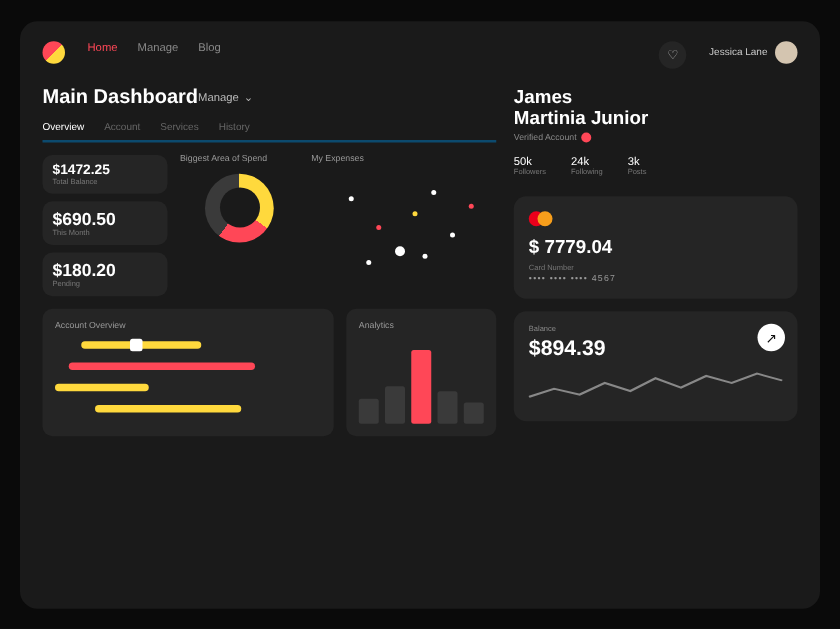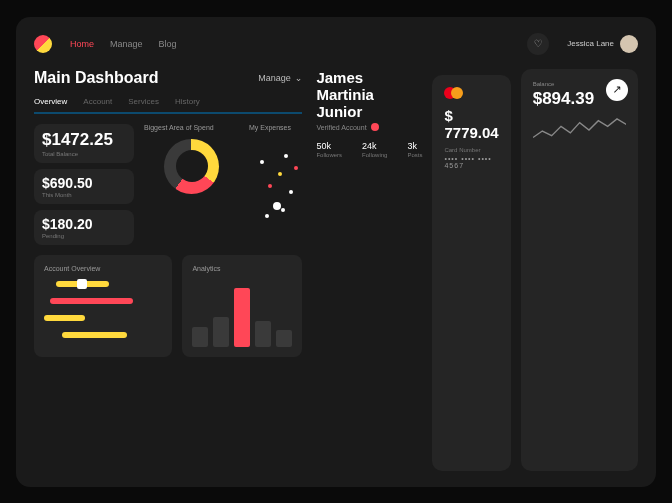--- a/index.html
+++ b/index.html
@@ -1,40 +1,40 @@
 <!DOCTYPE html>
 <html><head>
 <meta charset="utf-8">
 <style>
 *{margin:0;padding:0;box-sizing:border-box;font-family:-apple-system,BlinkMacSystemFont,'Segoe UI',sans-serif}
 body{background:#0a0a0a;display:flex;align-items:center;justify-content:center;height:503px;width:672px;overflow:hidden}
 .app{background:#1a1a1a;width:640px;height:470px;border-radius:14px;display:flex;flex-direction:column;padding:16px 18px;color:#e8e8e8}
-.topbar{display:flex;align-items:center;gap:18px;margin-bottom:14px}
+.topbar{display:flex;align-items:flex-start;gap:18px;margin-bottom:14px}
 .logo{width:18px;height:18px;border-radius:50%;background:linear-gradient(135deg,#ff4757 50%,#ffd93d 50%)}
 .nav{display:flex;gap:16px;font-size:9px;color:#888}
 .nav .active{color:#ff4757}
 .search{flex:1;max-width:120px;background:#252525;border-radius:10px;height:18px;display:flex;align-items:center;padding:0 8px;font-size:8px;color:#777;margin-left:10px}
 .search-ic{margin-left:auto;font-size:9px}
 .bell{width:22px;height:22px;border-radius:50%;background:#252525;display:flex;align-items:center;justify-content:center;font-size:10px;color:#aaa;margin-left:auto}
 .user{display:flex;align-items:center;gap:6px;font-size:8px;color:#ccc}
 .avatar{width:18px;height:18px;border-radius:50%;background:#d4c5b0}
 .body{display:flex;gap:14px;flex:1;min-height:0}
 .left{flex:1.6;display:flex;flex-direction:column;gap:10px}
-.right{flex:1;display:flex;flex-direction:row;gap:10px}
-.title-row{display:flex;align-items:center;justify-content:space-between}
+.right{flex:1;display:flex;flex-direction:column;gap:10px}
+.title-row{display:flex;align-items:center;}
 .title{font-size:16px;font-weight:600;color:#fff}
 .manage{font-size:9px;color:#bbb;display:flex;align-items:center;gap:4px}
 .tabs{display:flex;gap:16px;font-size:8px;color:#666;border-bottom:2px solid #0c4a6e;padding-bottom:6px}
 .tabs .active{color:#fff}
 .row1{display:flex;gap:10px}
 .stack{display:flex;flex-direction:column;gap:6px;flex:0 0 100px}
 .card{background:#252525;border-radius:8px;padding:8px 10px}
 .card.sm{padding:6px 8px}
 .val{font-size:14px;font-weight:600;color:#fff}
-.val.big{font-size:17px}
+.val.big{font-size:11px}
 .sub{font-size:6px;color:#777;margin-top:1px}
 .donut-card{flex:0 0 95px;display:flex;flex-direction:column;align-items:center}
 .sec-title{font-size:7px;color:#999;margin-bottom:4px;align-self:flex-start}
 .donut{width:55px;height:55px;border-radius:50%;background:conic-gradient(#ffd93d 0 35%,#ff4757 35% 60%,#3a3a3a 60% 100%);display:flex;align-items:center;justify-content:center;margin-top:4px}
 .donut::after{content:'';width:32px;height:32px;border-radius:50%;background:#1a1a1a}
 .scatter{flex:1;position:relative;min-height:80px}
 .dot{position:absolute;width:4px;height:4px;border-radius:50%}
 .gantt-card{background:#252525;border-radius:8px;padding:10px;flex:1}
 .gantt-row{height:10px;margin:7px 0;position:relative}
 .bar{position:absolute;height:6px;border-radius:3px;top:2px}

